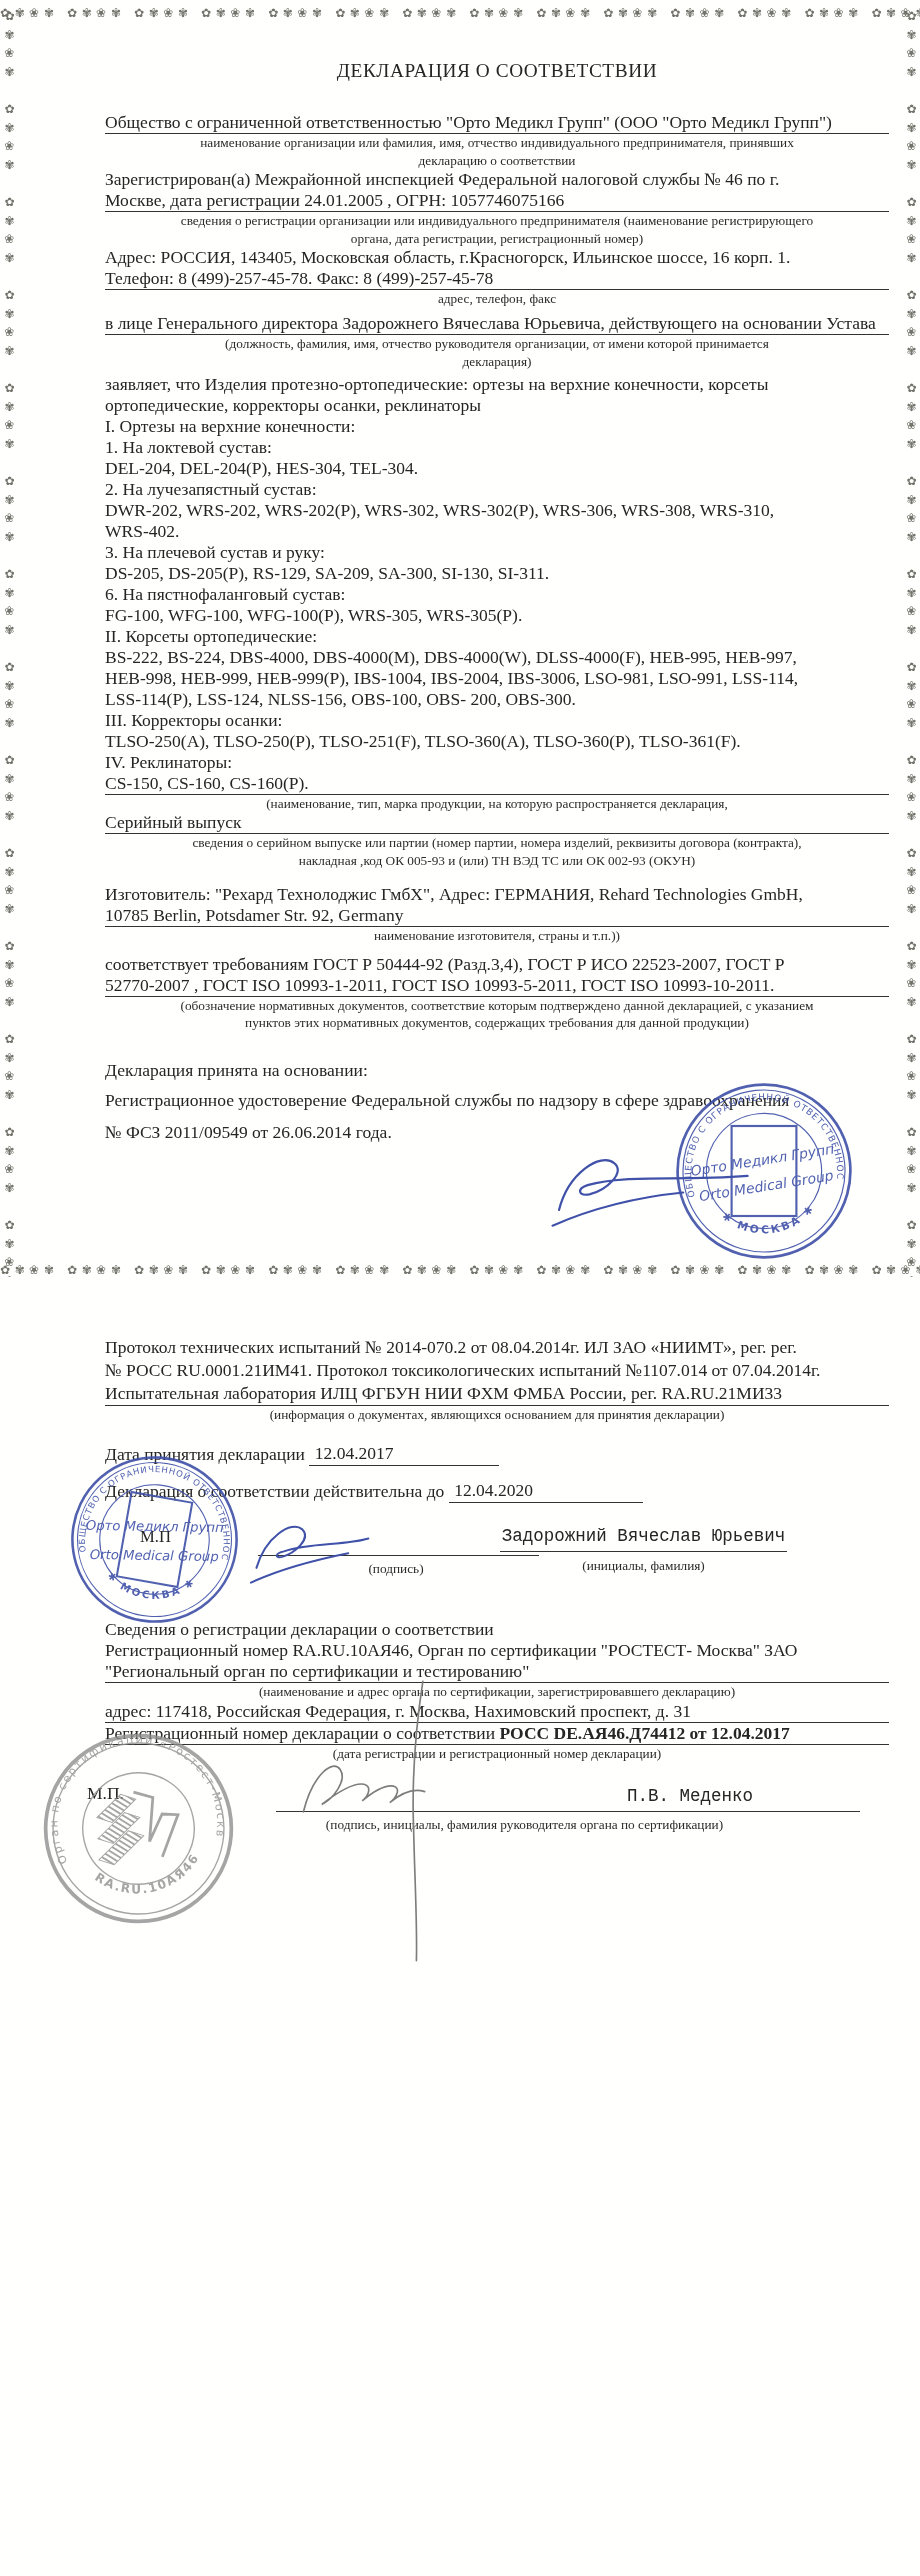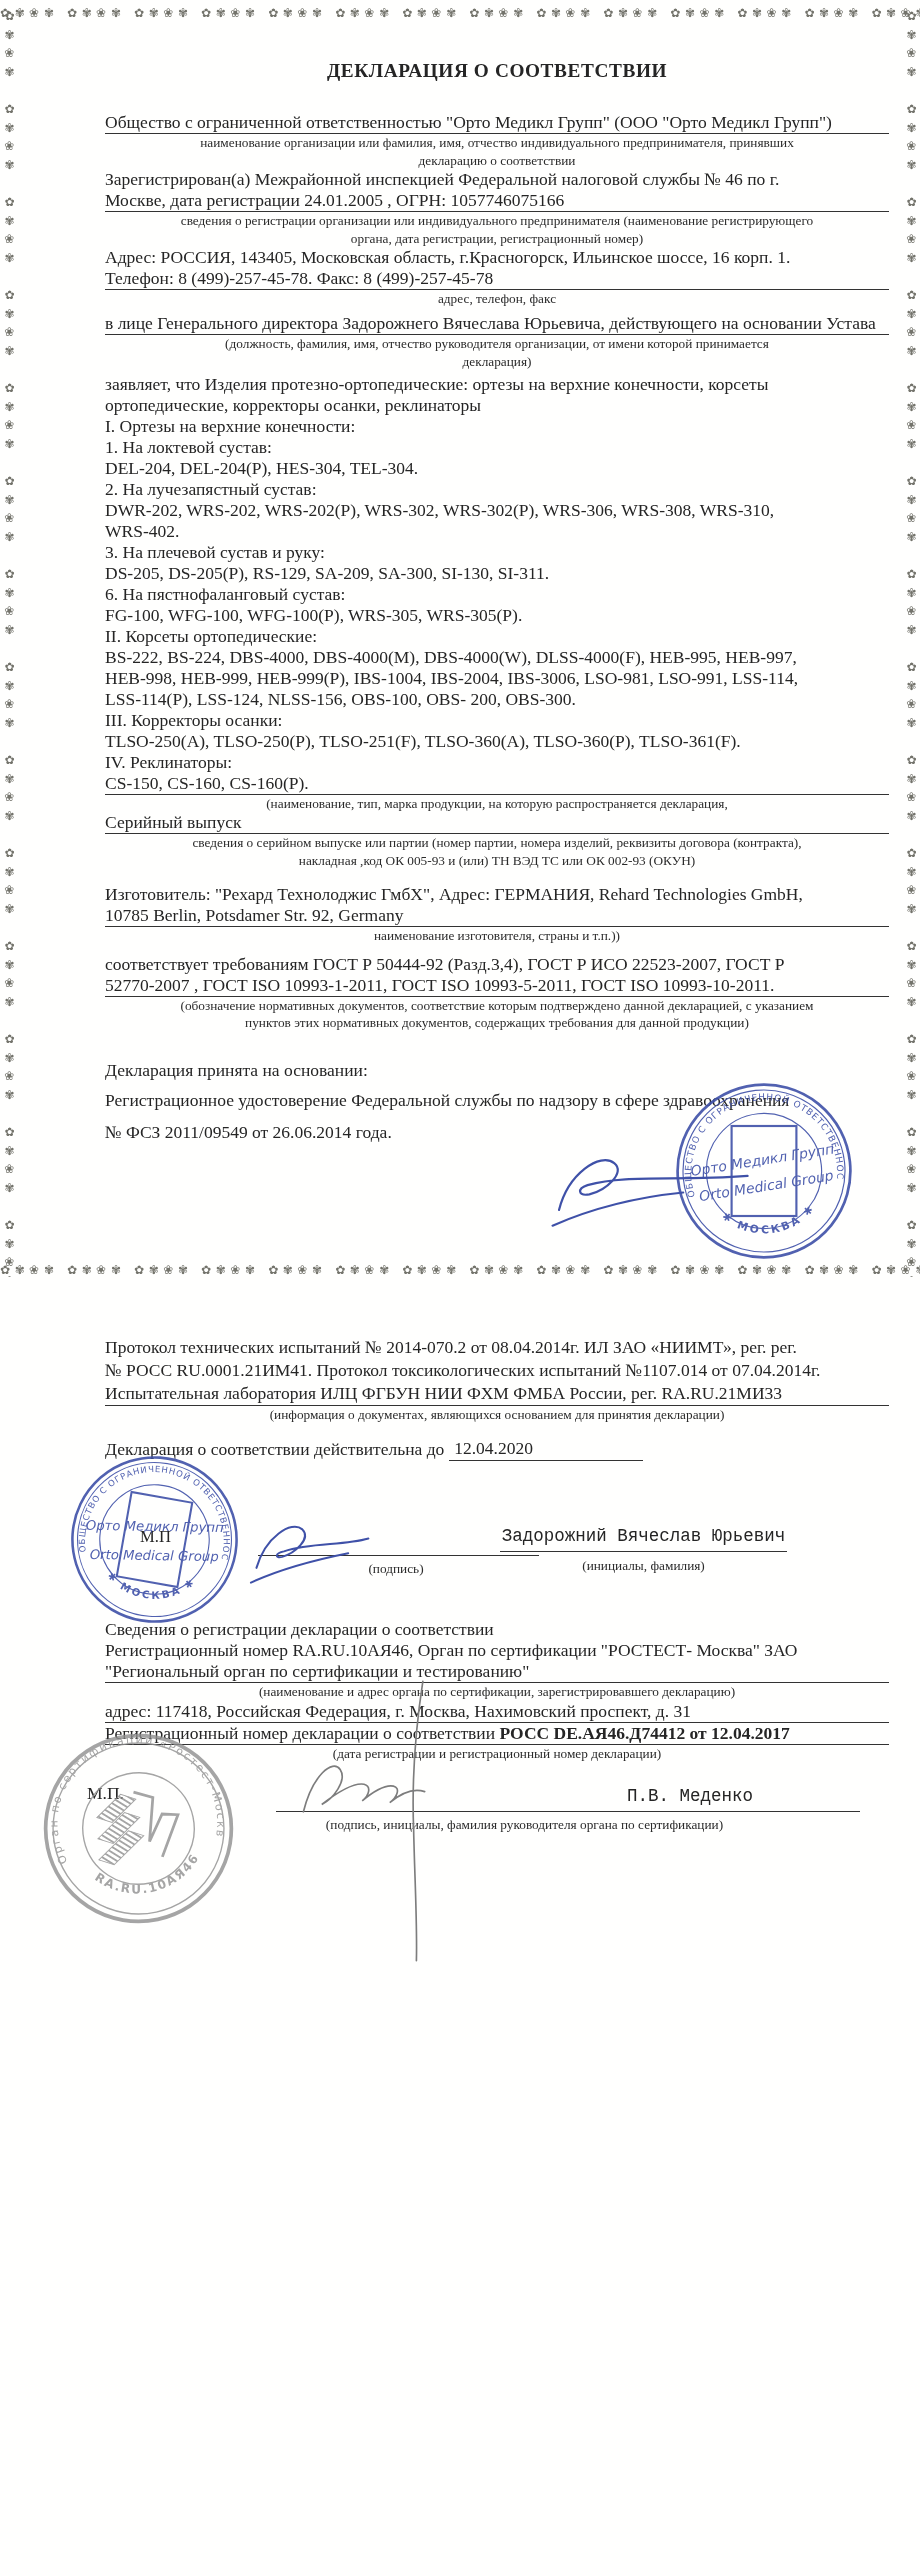--- a/index.html
+++ b/index.html
@@ -9,21 +9,21 @@
   
   .border{position:absolute;color:#73736b;font-family:"DejaVu Sans",sans-serif;
           font-size:12px;letter-spacing:4.6px;line-height:16.6px;white-space:nowrap;
           overflow:hidden;user-select:none;}
   .b-top{left:0;top:4.6px;width:920px;height:18.4px;}
   .b-bottom{left:0;top:1262px;width:920px;height:18.4px;}
   .b-left{left:0.9px;top:9.2px;height:1268px;width:16.6px;writing-mode:vertical-rl;text-orientation:upright;}
   .b-right{left:903px;top:9.2px;height:1268px;width:16.6px;writing-mode:vertical-rl;text-orientation:upright;}
 
   .doc{position:absolute;left:105px;top:59px;width:784px;}
-  .title{font-size:19.3px;line-height:24px;font-weight:bold;text-align:center;
+  .title{font-size:19.3px;line-height:24px;font-weight:normal;text-align:center;
          letter-spacing:0.6px;margin:0 0 29px 0;}
   .ln{font-size:17.5px;line-height:21px;}
   .ln2{font-size:17.5px;line-height:23px;}
   .sm{font-size:13.3px;line-height:17.5px;text-align:center;color:#2b2b2b;font-family:Liberation Serif, serif;}
   .ul{border-bottom:1.4px solid #333;}
   .b{font-weight:bold;}
   .mt4{margin-top:3.7px}.mt6{margin-top:5.5px}.mt10{margin-top:9.2px}
   .mt12{margin-top:11px}.mt14{margin-top:13px}.mt16{margin-top:14.7px}
   .mt20{margin-top:18.4px}.mt30{margin-top:28px}
   .vfill{display:inline-block;border-bottom:1.4px solid #333;vertical-align:bottom;padding:0 0 0 5.5px;}
@@ -109,20 +109,21 @@
     <div class="ln mt30">Декларация принята на основании:</div>
     <div class="ln mt10">Регистрационное удостоверение Федеральной службы по надзору в сфере здравоохранения</div>
     <div class="ln mt12">№ ФСЗ 2011/09549 от 26.06.2014 года.</div>
   </div>
 
   <div class="abs" style="left:105px;top:1336px;width:784px;">
     <div class="ln2">Протокол  технических испытаний № 2014-070.2 от 08.04.2014г. ИЛ ЗАО «НИИМТ», рег. рег.</div>
     <div class="ln2">№ РОСС RU.0001.21ИМ41. Протокол токсикологических испытаний №1107.014 от 07.04.2014г.</div>
     <div class="ln2 ul">Испытательная лаборатория ИЛЦ ФГБУН НИИ ФХМ ФМБА России, рег. RA.RU.21МИ33</div>
     <div class="sm">(информация о документах, являющихся основанием для принятия декларации)</div>
+    <div class="ln2 mt20"><span>Дата принятия декларации</span> <span class="vfill w200">12.04.2017</span></div>
     <div class="ln2 mt14"><span>Декларация о соответствии действительна до</span> <span class="vfill w205">12.04.2020</span></div>
   </div>
 
   <div class="sigline" style="left:258px;top:1555px;width:281px;"></div>
   <div class="abs sm" style="left:304px;top:1560px;width:184px;">(подпись)</div>
   <div class="abs ln2 center" style="left:501px;top:1525px;width:285px;">Задорожний Вячеслав Юрьевич</div>
   <div class="sigline" style="left:500px;top:1551px;width:287px;"></div>
   <div class="abs sm" style="left:500px;top:1557px;width:287px;">(инициалы, фамилия)</div>
   <div class="abs" style="left:140px;top:1527px;width:55px;font-size:16.6px;text-align:left;">М.П</div>
 

